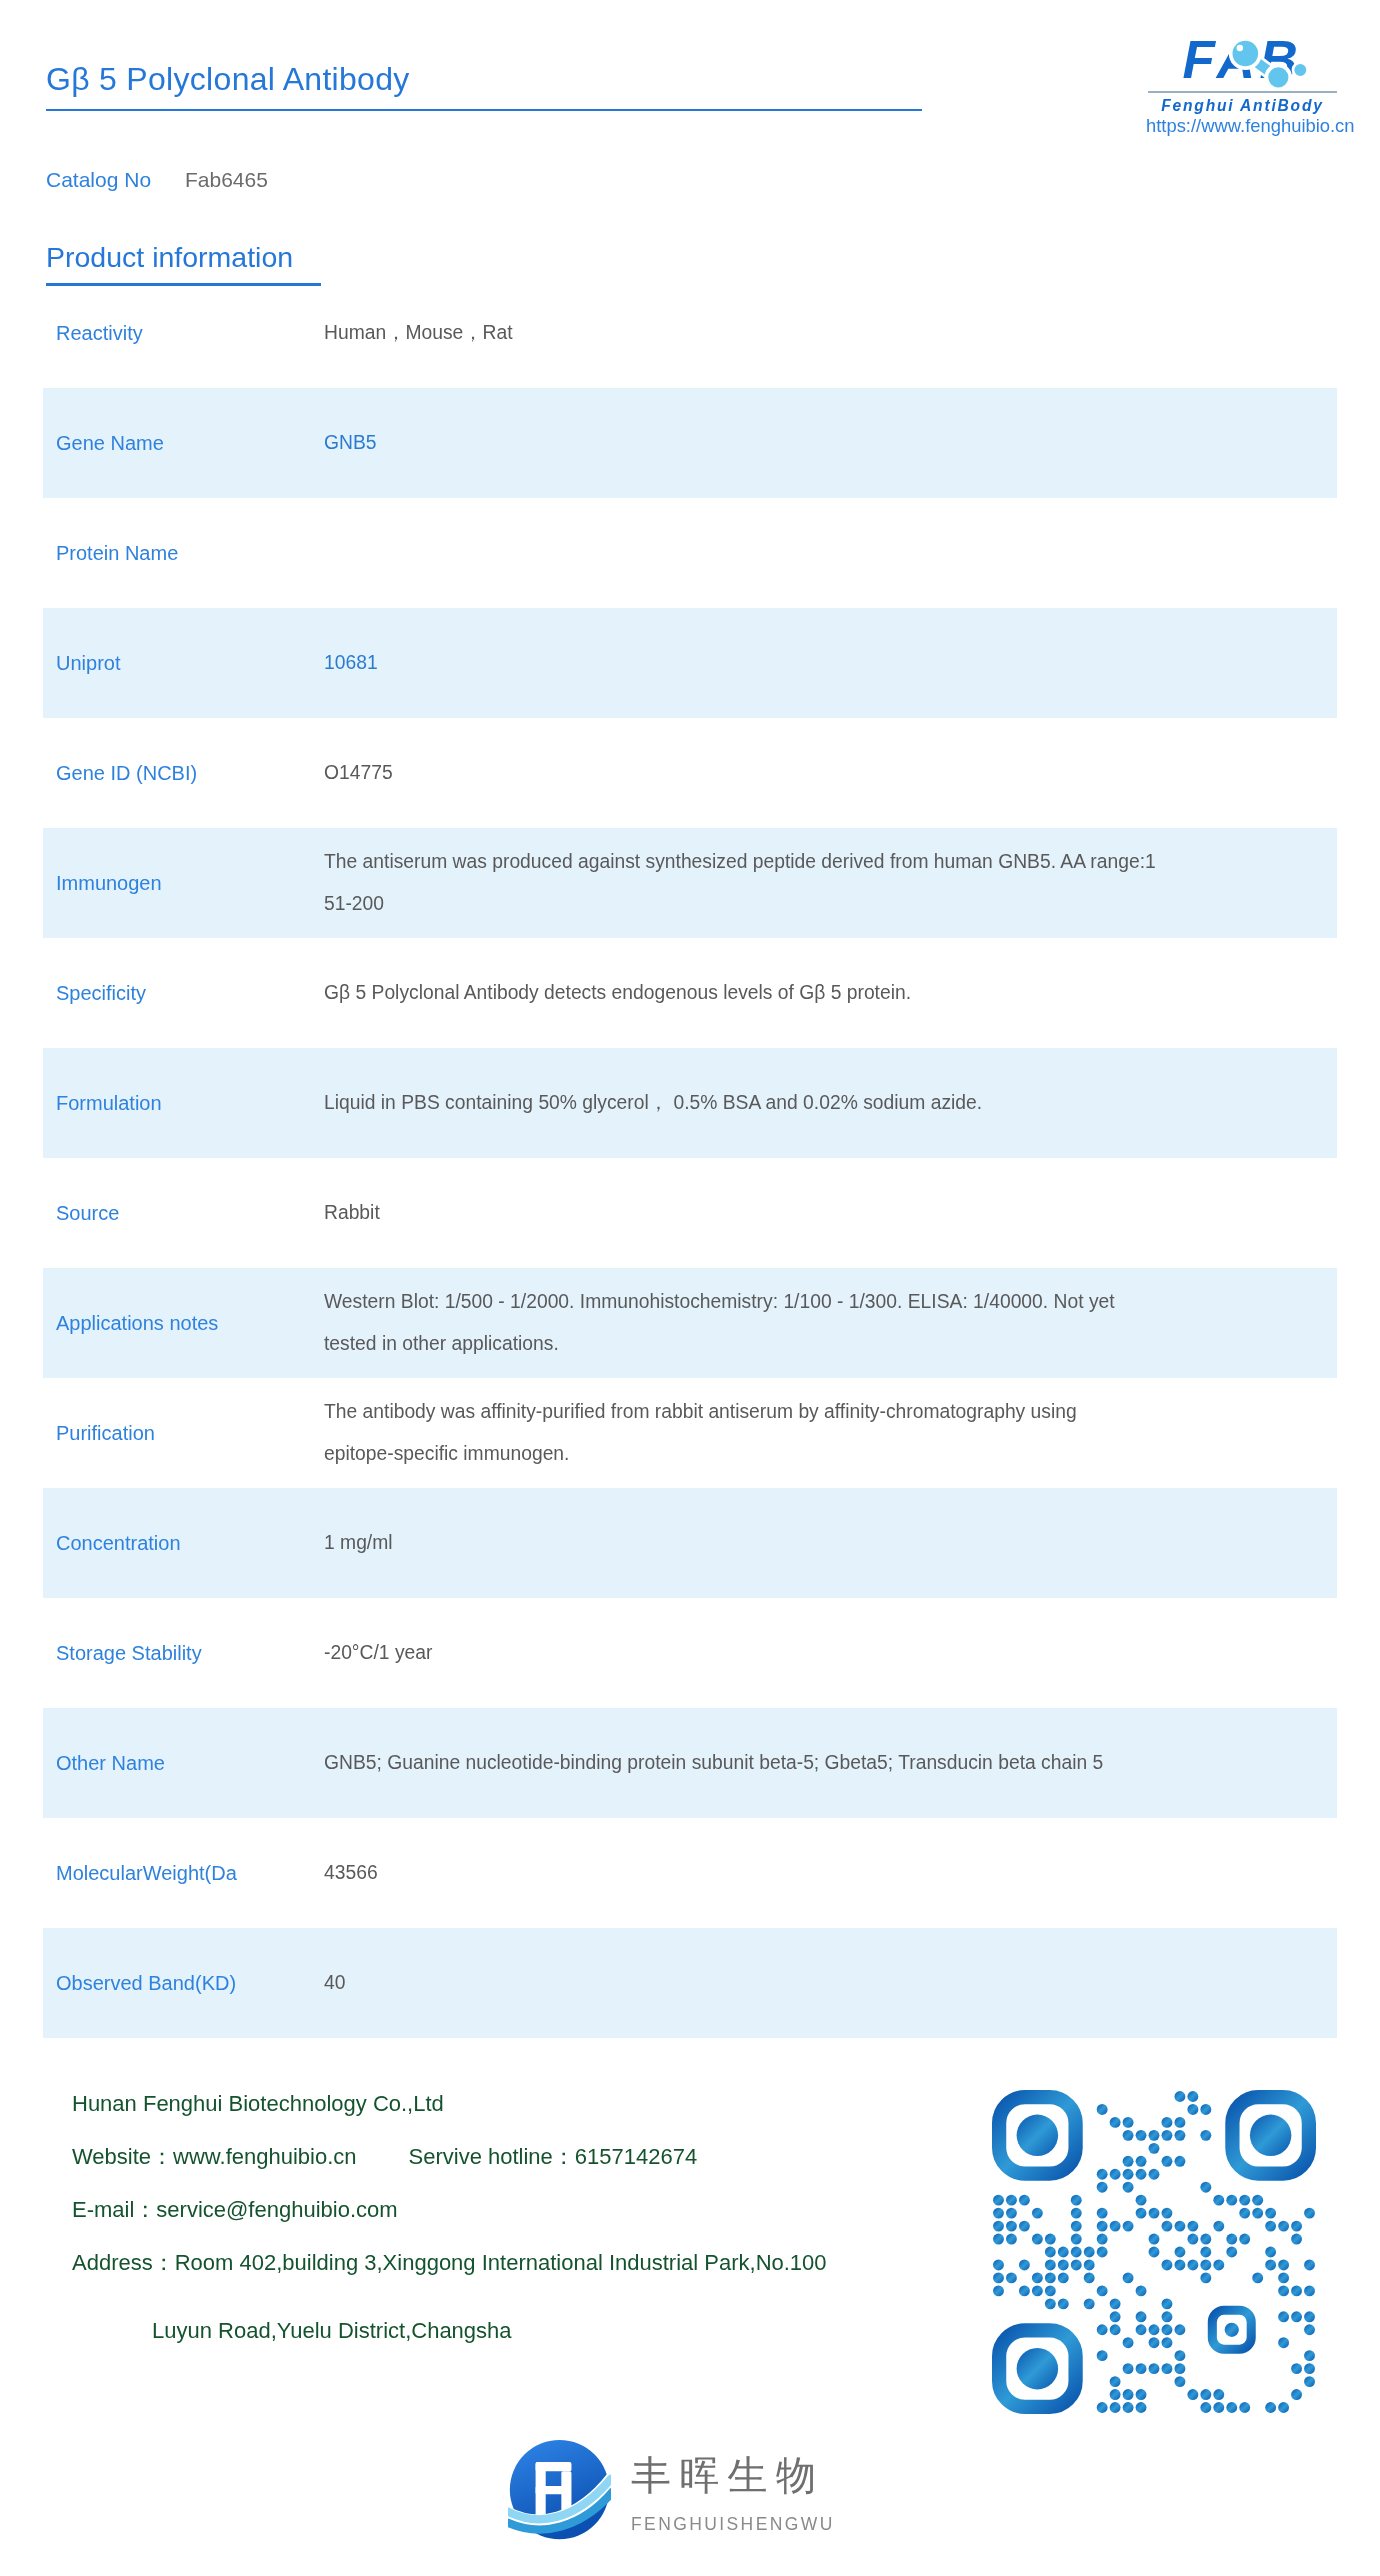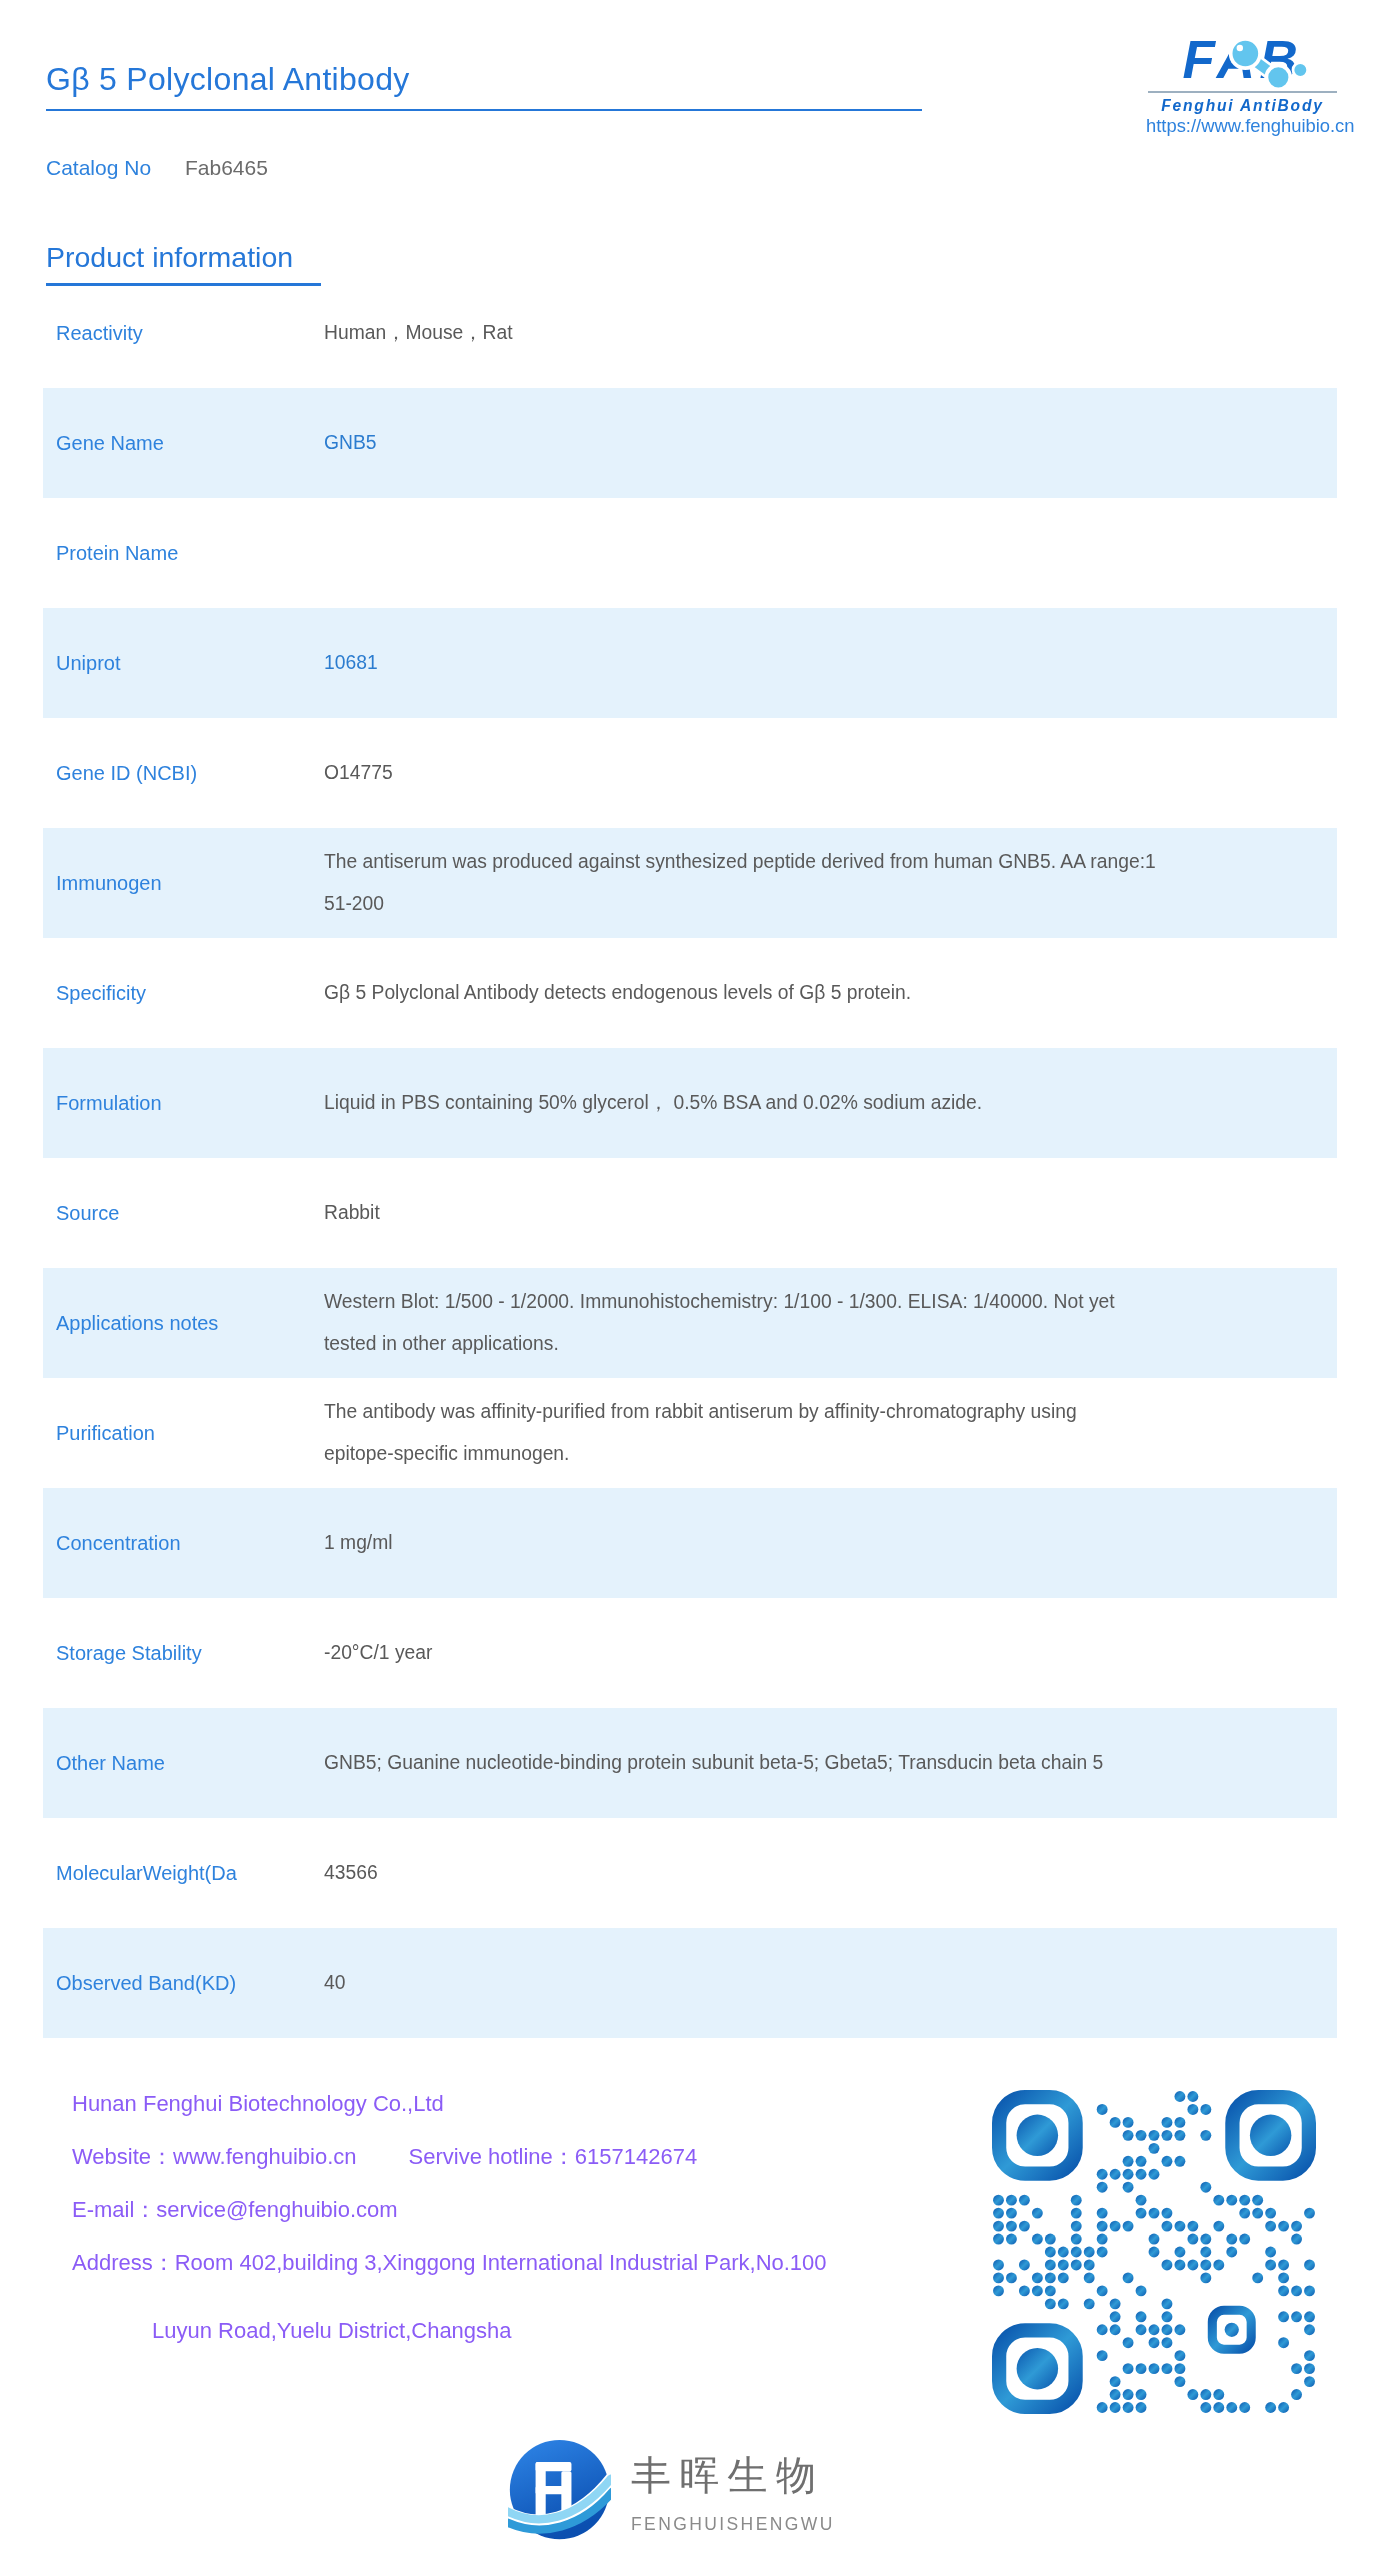--- a/index.html
+++ b/index.html
@@ -10,35 +10,35 @@
   }
   
   .title{position:absolute;left:46px;top:61px;font-size:32px;font-weight:400;color:#2577d8;letter-spacing:0.3px;}
   .title-rule{position:absolute;left:46px;top:109px;width:876px;height:1.8px;background:#2577d8;}
   .logo{position:absolute;left:1146px;top:31px;width:193px;text-align:center;}
   .fab-word{position:relative;display:block;font-size:53px;line-height:57px;font-weight:700;font-style:italic;color:#1268cb;letter-spacing:4.6px;}
   .fab-molecule{position:absolute;left:81px;top:3.7px;pointer-events:none;}
   .logo-rule{height:1.8px;background:#9db0c0;margin:2.8px 1.8px 4.6px;}
   .logo-tag{font-size:15.6px;font-weight:700;font-style:italic;color:#1268cb;letter-spacing:1.8px;white-space:nowrap;}
   .logo-url{font-size:18.4px;color:#2e82dd;white-space:nowrap;}
-  .catalog{position:absolute;left:46px;top:156px;font-size:21px;}
+  .catalog{position:absolute;left:46px;top:168px;font-size:21px;}
   .catalog .lbl{display:inline-block;width:139px;color:#2e82dd;}
   .catalog .val{color:#6b6b6b;}
   
   .section-heading{position:absolute;left:46px;top:241px;font-size:28.5px;font-weight:400;color:#2577d8;}
   .section-rule{position:absolute;left:46px;top:283px;width:275px;height:2.8px;background:#2577d8;}
   
   .ptable{position:absolute;left:43px;top:278px;width:1294px;}
   .trow{display:flex;align-items:center;min-height:110px;}
   .trow.alt{background:#e4f2fc;}
   .cell-label{width:281px;padding-left:13px;box-sizing:border-box;font-size:20px;color:#2e82dd;flex-shrink:0;}
   .cell-value{flex:1;padding-right:13px;font-size:19.3px;color:#595959;line-height:42px;white-space:pre-line;}
   .cell-value.link{color:#2b7ccf;}
   
-  .footer{position:absolute;left:72px;top:2077px;color:#8b5cf6;font-size:22px;}
+  .footer{position:absolute;left:72px;top:2077px;color:#14532d;font-size:22px;}
   .f-line{line-height:53px;white-space:nowrap;}
   .f-gap{display:inline-block;width:52px;}
   .f-indent{margin-left:80px;margin-top:14.7px;}
   .qr{position:absolute;left:992px;top:2090px;width:324px;height:324px;}
   
   .brand{position:absolute;left:508px;top:2438px;display:flex;align-items:center;}
   .brand-text{margin-left:20px;}
   .brand-cn{font-size:40px;color:#6f6f6f;letter-spacing:8.3px;font-weight:500;white-space:nowrap;}
   .brand-en{font-size:17.5px;color:#8a8a8a;letter-spacing:2.4px;margin-top:11px;white-space:nowrap;text-align:right;}
 </style>

